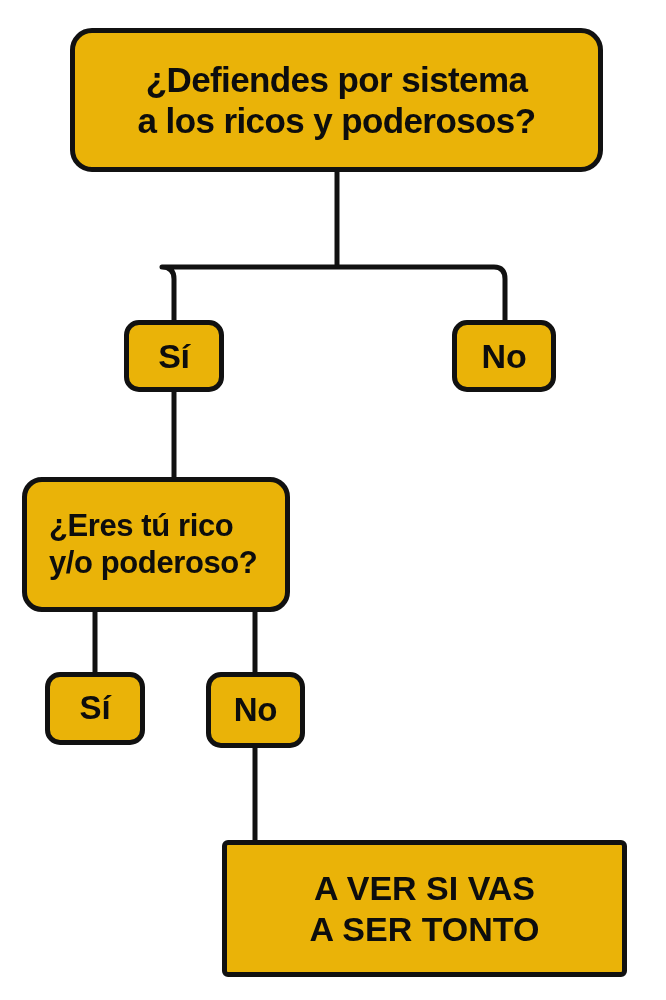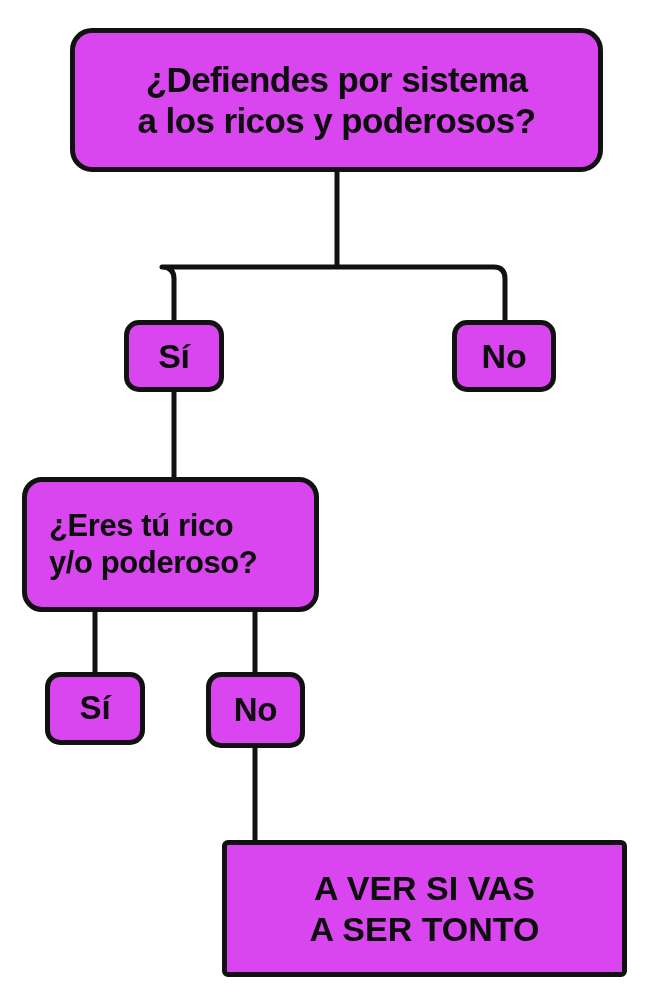--- a/index.html
+++ b/index.html
@@ -25,21 +25,21 @@
     position: absolute;
     left: 0;
     top: 0;
     width: 666px;
     height: 1000px;
     pointer-events: none;
   }
   .node {
     position: absolute;
     box-sizing: border-box;
-    background: #d946ef;
+    background: #eab308;
     border: 5px solid #111111;
     display: flex;
     align-items: center;
     z-index: 2;
   }
   .node .txt {
     width: 100%;
     font-weight: bold;
     color: #0d0d0d;
     line-height: 1.18;
@@ -75,21 +75,21 @@
     justify-content: center;
   }
   #node-si1 .txt, #node-no1 .txt {
     font-size: 34px;
     text-align: center;
   }
 
   
   #node-q2 {
     left: 22px; top: 477px;
-    width: 297px; height: 135px;
+    width: 268px; height: 135px;
     border-radius: 20px;
     justify-content: flex-end;
   }
   #node-q2 .txt {
     font-size: 31px;
     text-align: left;
     padding: 0 22px;
     letter-spacing: -0.4px;
   }
 

